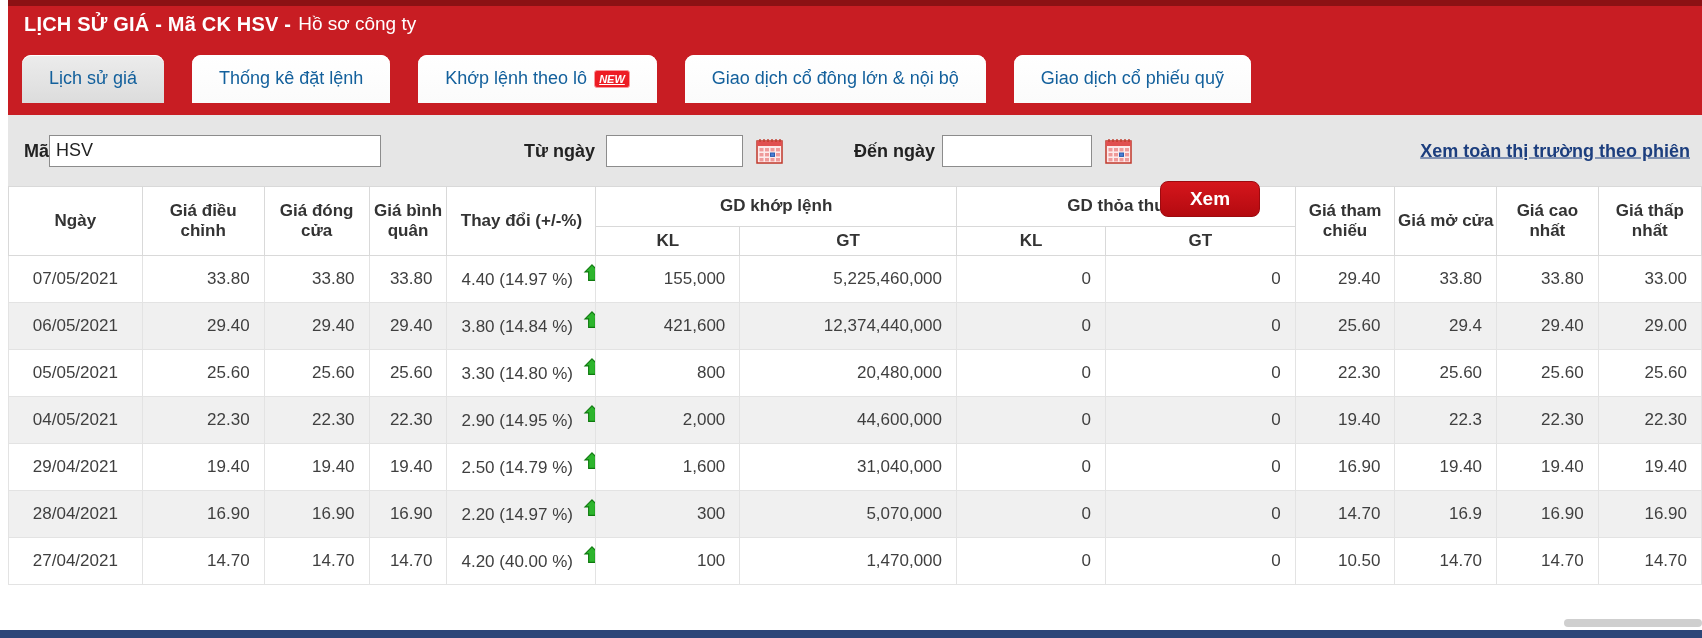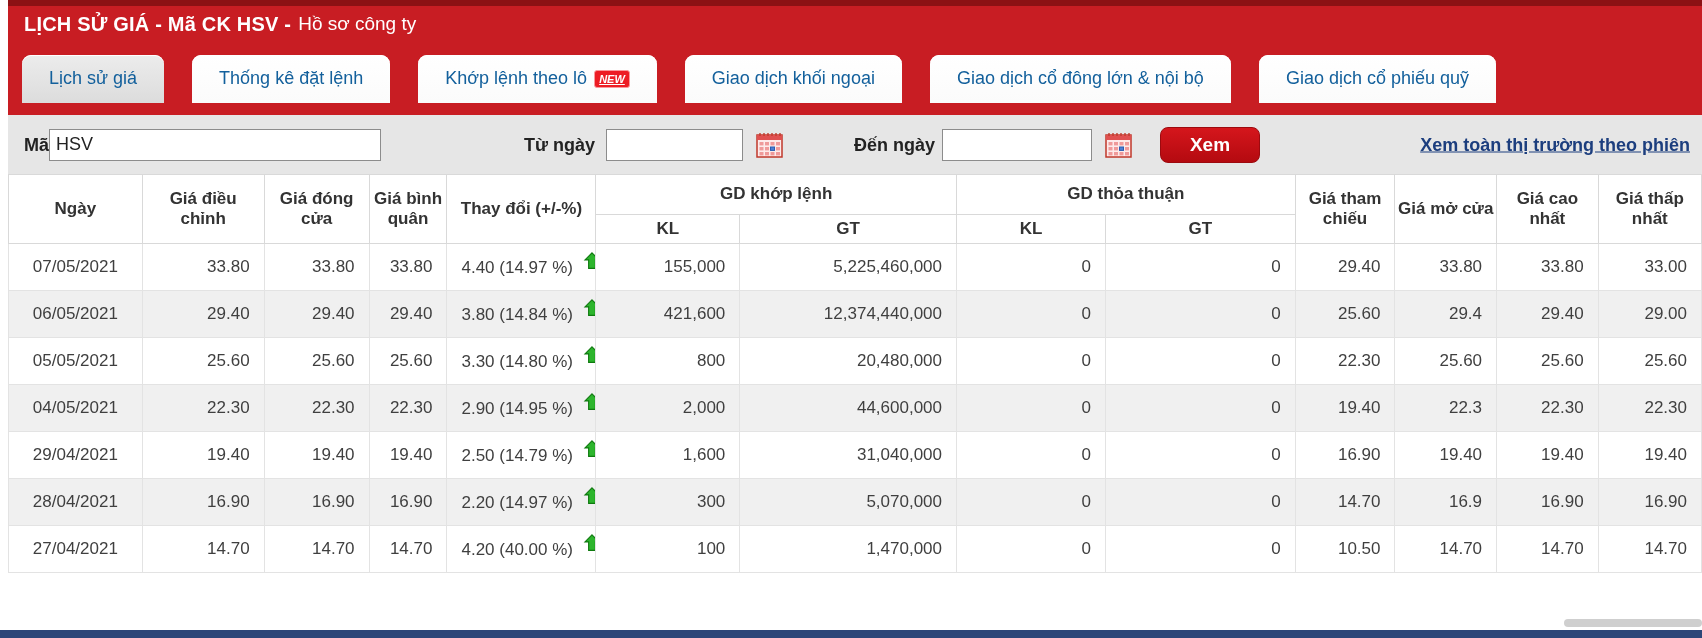--- a/index.html
+++ b/index.html
@@ -24,32 +24,33 @@
     box-shadow:inset 0 1px 0 #fff;
   }
   .tab.active { background:linear-gradient(#ececec,#dcdcdc); }
   .badge-new {
     display:inline-block; margin-left:7px; background:#ed1c24; color:#fff;
     font-size:11px; font-weight:bold; line-height:1; padding:3px 4px 2px;
     border-radius:3px; border:1px solid #f9999d; font-style:italic;text-decoration:underline;
   }
 
   
-  .filterbar { position:relative; height:59px; background:#e6e6e6; }
+  .filterbar { position:relative; height:71px; background:#e6e6e6; }
   .filterbar .fi { position:absolute; top:50%; transform:translateY(-50%); }
   .flabel { font-size:18px; font-weight:bold; color:#222; }
   .tinput {
     height:32px; border:1px solid #8c8c8c; background:#fff; font-size:18px;
     padding:0 6px; color:#222; font-family:"Liberation Sans", sans-serif;
   }
   .cal-btn { width:27px; height:26px; cursor:pointer; display:inline-block; }
   .xem-btn {
     width:100px; height:36px; background:linear-gradient(#d5161c,#b40a10); color:#fff;
     font-size:19px; font-weight:bold; border:1px solid #9d0a0f; border-radius:8px; cursor:pointer;
     font-family:"Liberation Sans", sans-serif;
+    margin-top:48px;
   }
   .mkt-link { font-size:18px; font-weight:bold; color:#1c3e7e; text-decoration:underline; cursor:pointer; }
 
   
   table.price { width:100%; border-collapse:collapse; table-layout:fixed; }
   table.price th, table.price td { border:1px solid #d9d9d9; }
   table.price th {
     font-size:17px; font-weight:bold; color:#333; text-align:center;
     background:#fff; padding:4px 2px; line-height:1.2;
   }
@@ -83,23 +84,20 @@
   <div class="tabband">
     <div class="tab active">
       <span>Lịch sử giá</span>
     </div>
     <div class="tab">
       <span>Thống kê đặt lệnh</span>
     </div>
     <div class="tab">
       <span>Khớp lệnh theo lô</span>
       <span class="badge-new">NEW</span>
-    </div>
-    <div class="tab">
-      <span>Giao dịch khối ngoại</span>
     </div>
     <div class="tab">
       <span>Giao dịch cổ đông lớn &amp; nội bộ</span>
     </div>
     <div class="tab">
       <span>Giao dịch cổ phiếu quỹ</span>
     </div>
   </div>
 
   <div class="filterbar">

